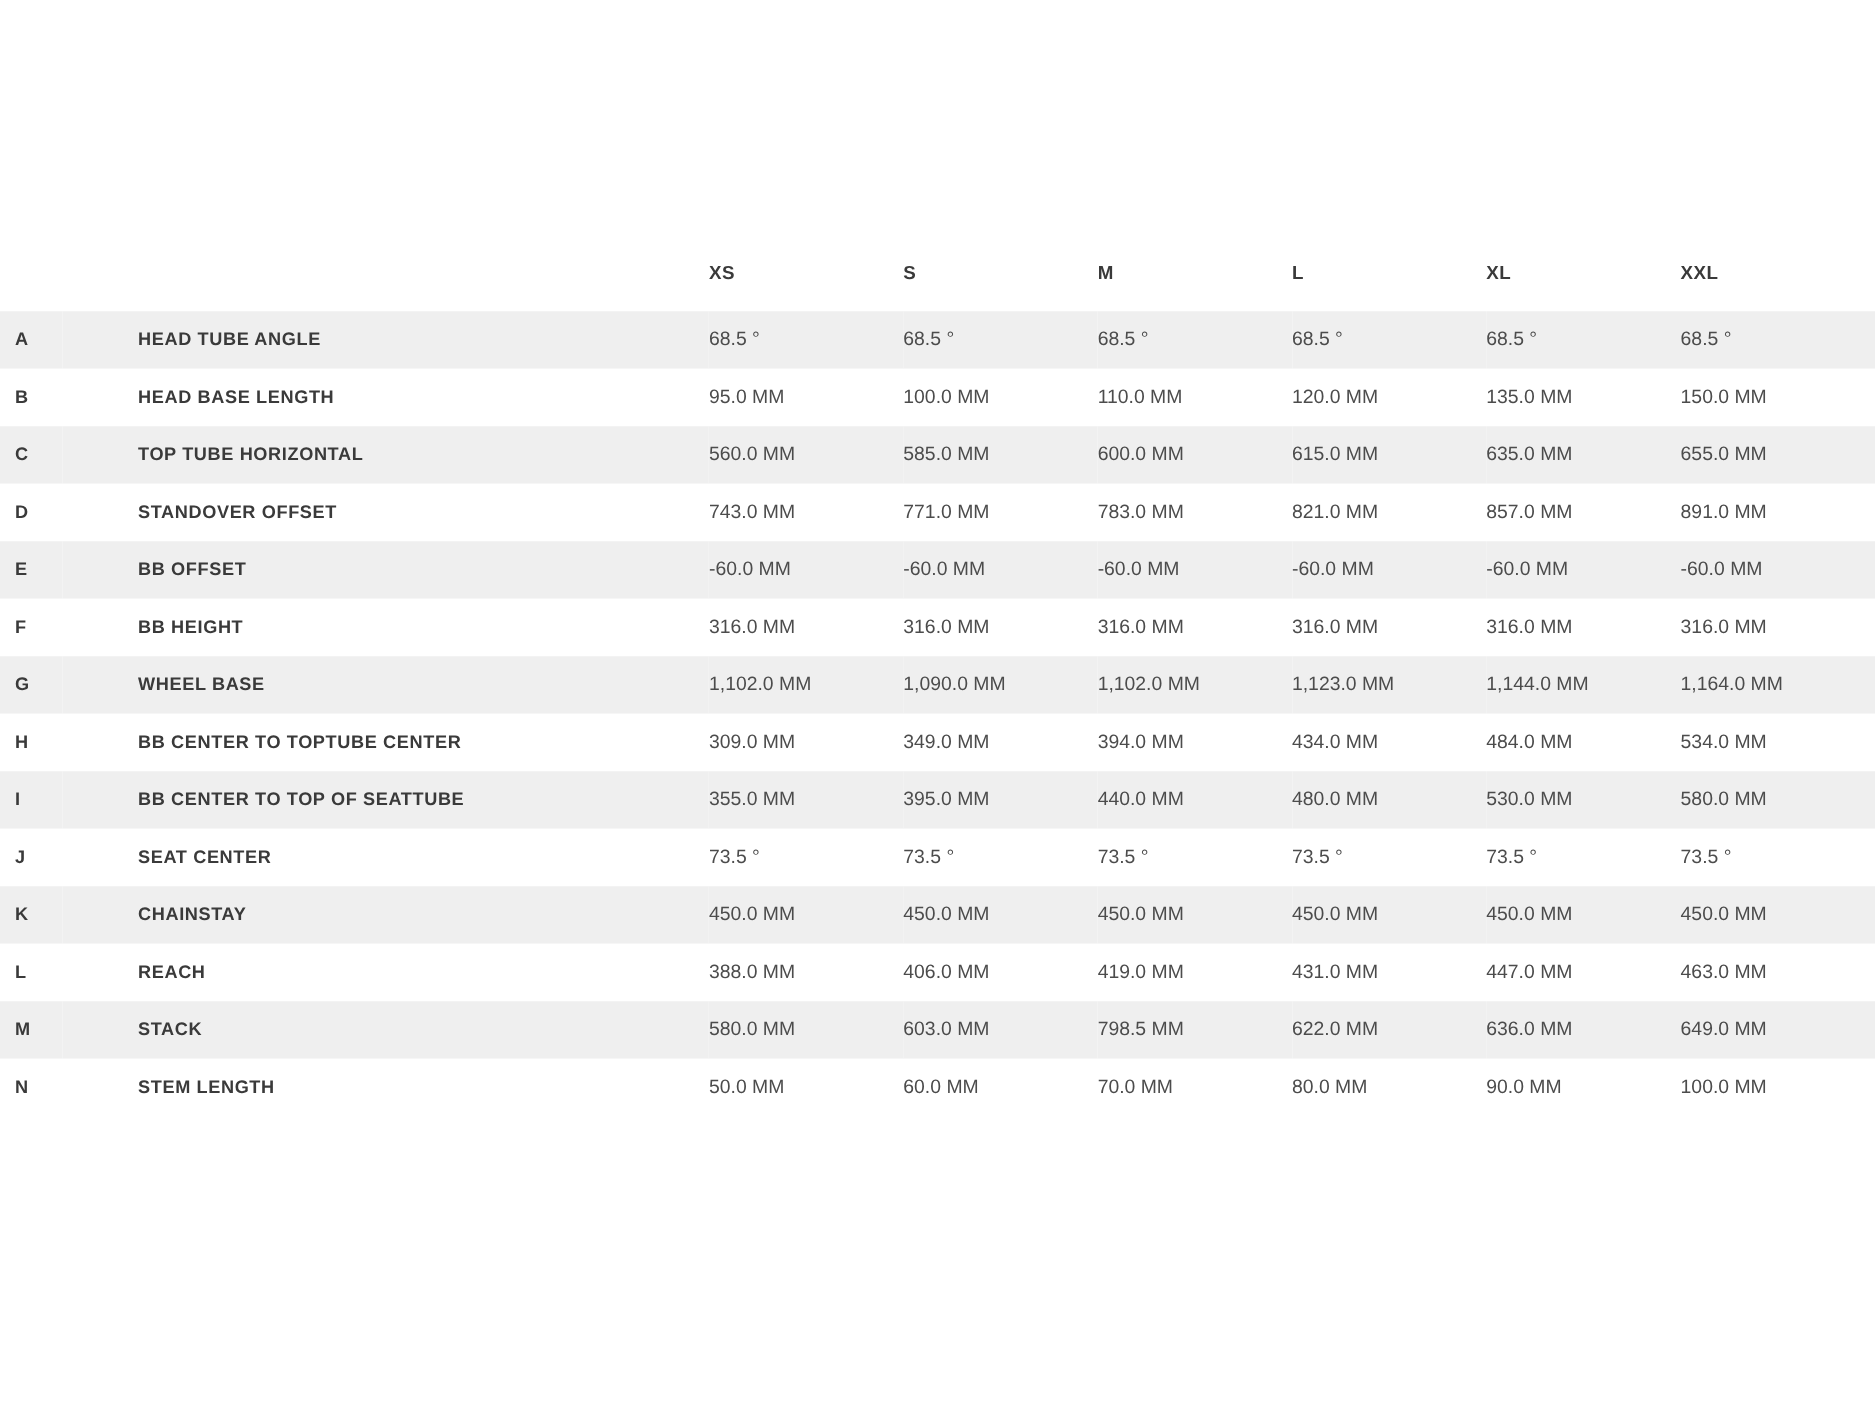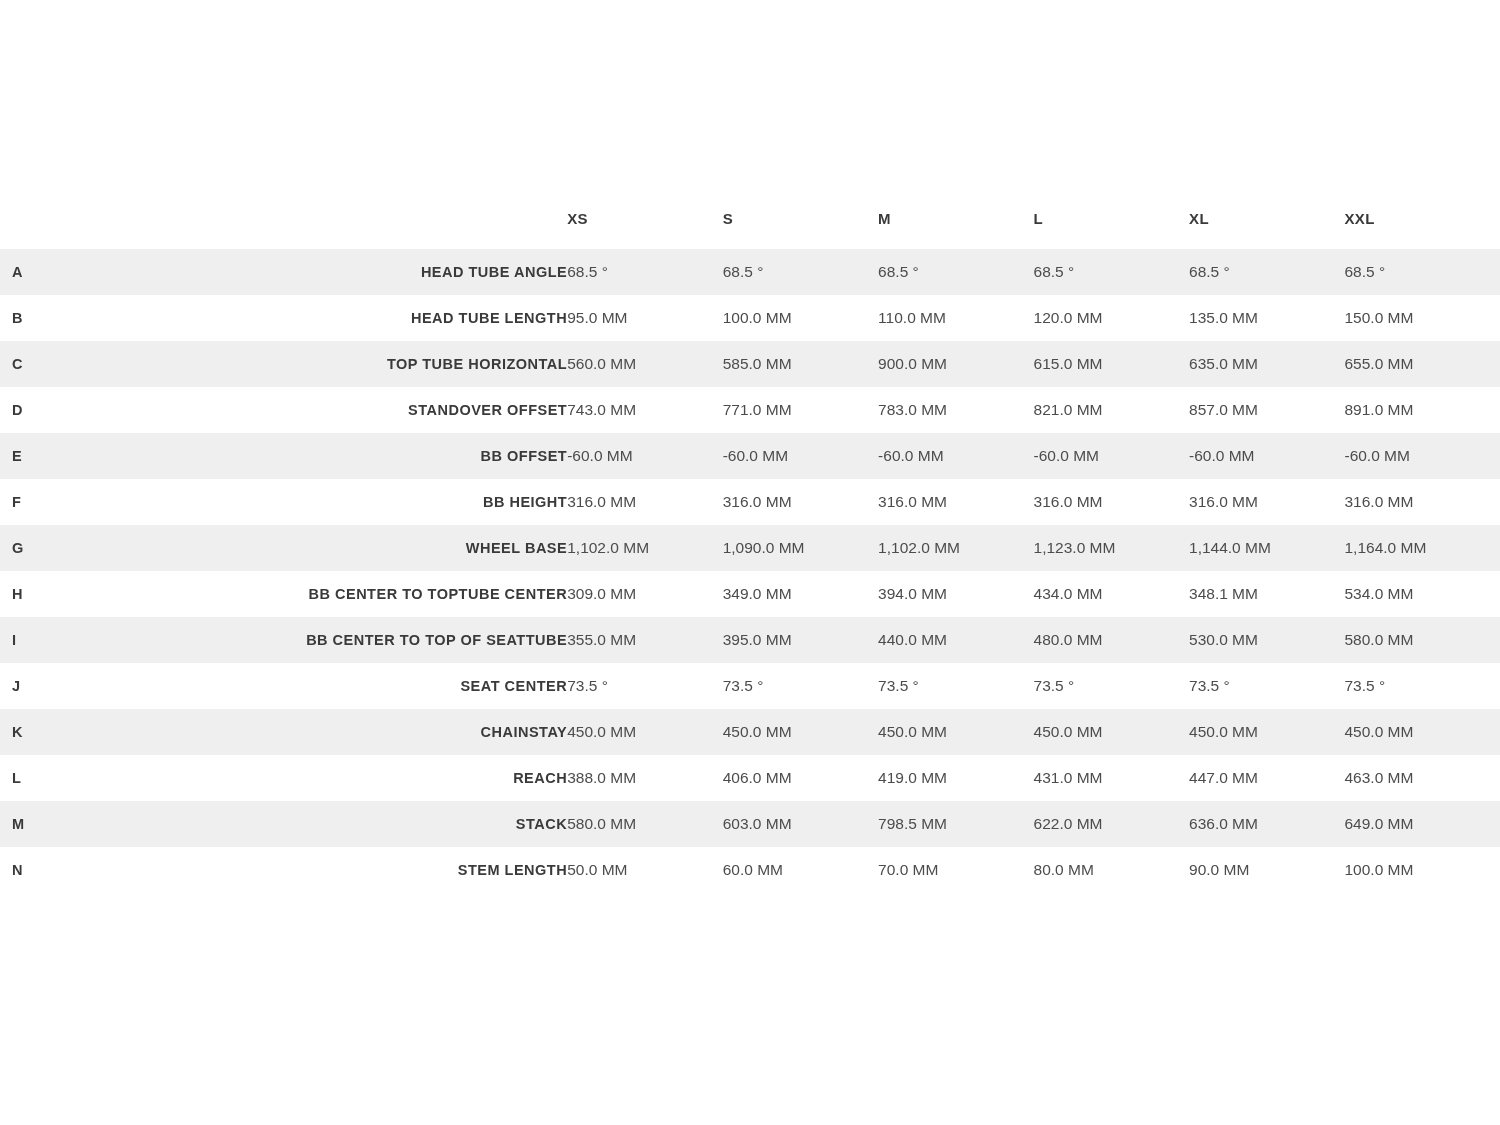--- a/index.html
+++ b/index.html
@@ -65,21 +65,20 @@
     color: #3a3a3a;
     padding-left: 12px;
     letter-spacing: 0.3px;
   }
   tbody td.label {
     font-weight: bold;
     font-size: 14.5px;
     color: #3a3a3a;
     letter-spacing: 0.5px;
     padding-left: 60px;
-    text-align: right;
   }
   tbody td.val {
     font-weight: normal;
     color: #4c4c4c;
   }
   thead th.h-size { padding-left: 0; }
 </style>
 </head>
 <body>
 
@@ -114,34 +113,34 @@
           <td class="label">HEAD TUBE ANGLE</td>
           <td class="val">68.5 °</td>
           <td class="val">68.5 °</td>
           <td class="val">68.5 °</td>
           <td class="val">68.5 °</td>
           <td class="val">68.5 °</td>
           <td class="val">68.5 °</td>
         </tr>
         <tr class="even">
           <td class="letter">B</td>
-          <td class="label">HEAD TUBE LENGTH</td>
+          <td class="label">HEAD BASE LENGTH</td>
           <td class="val">95.0 MM</td>
           <td class="val">100.0 MM</td>
           <td class="val">110.0 MM</td>
           <td class="val">120.0 MM</td>
           <td class="val">135.0 MM</td>
           <td class="val">150.0 MM</td>
         </tr>
         <tr class="odd">
           <td class="letter">C</td>
           <td class="label">TOP TUBE HORIZONTAL</td>
           <td class="val">560.0 MM</td>
           <td class="val">585.0 MM</td>
-          <td class="val">900.0 MM</td>
+          <td class="val">600.0 MM</td>
           <td class="val">615.0 MM</td>
           <td class="val">635.0 MM</td>
           <td class="val">655.0 MM</td>
         </tr>
         <tr class="even">
           <td class="letter">D</td>
           <td class="label">STANDOVER OFFSET</td>
           <td class="val">743.0 MM</td>
           <td class="val">771.0 MM</td>
           <td class="val">783.0 MM</td>
@@ -179,21 +178,21 @@
           <td class="val">1,144.0 MM</td>
           <td class="val">1,164.0 MM</td>
         </tr>
         <tr class="even">
           <td class="letter">H</td>
           <td class="label">BB CENTER TO TOPTUBE CENTER</td>
           <td class="val">309.0 MM</td>
           <td class="val">349.0 MM</td>
           <td class="val">394.0 MM</td>
           <td class="val">434.0 MM</td>
-          <td class="val">348.1 MM</td>
+          <td class="val">484.0 MM</td>
           <td class="val">534.0 MM</td>
         </tr>
         <tr class="odd">
           <td class="letter">I</td>
           <td class="label">BB CENTER TO TOP OF SEATTUBE</td>
           <td class="val">355.0 MM</td>
           <td class="val">395.0 MM</td>
           <td class="val">440.0 MM</td>
           <td class="val">480.0 MM</td>
           <td class="val">530.0 MM</td>

